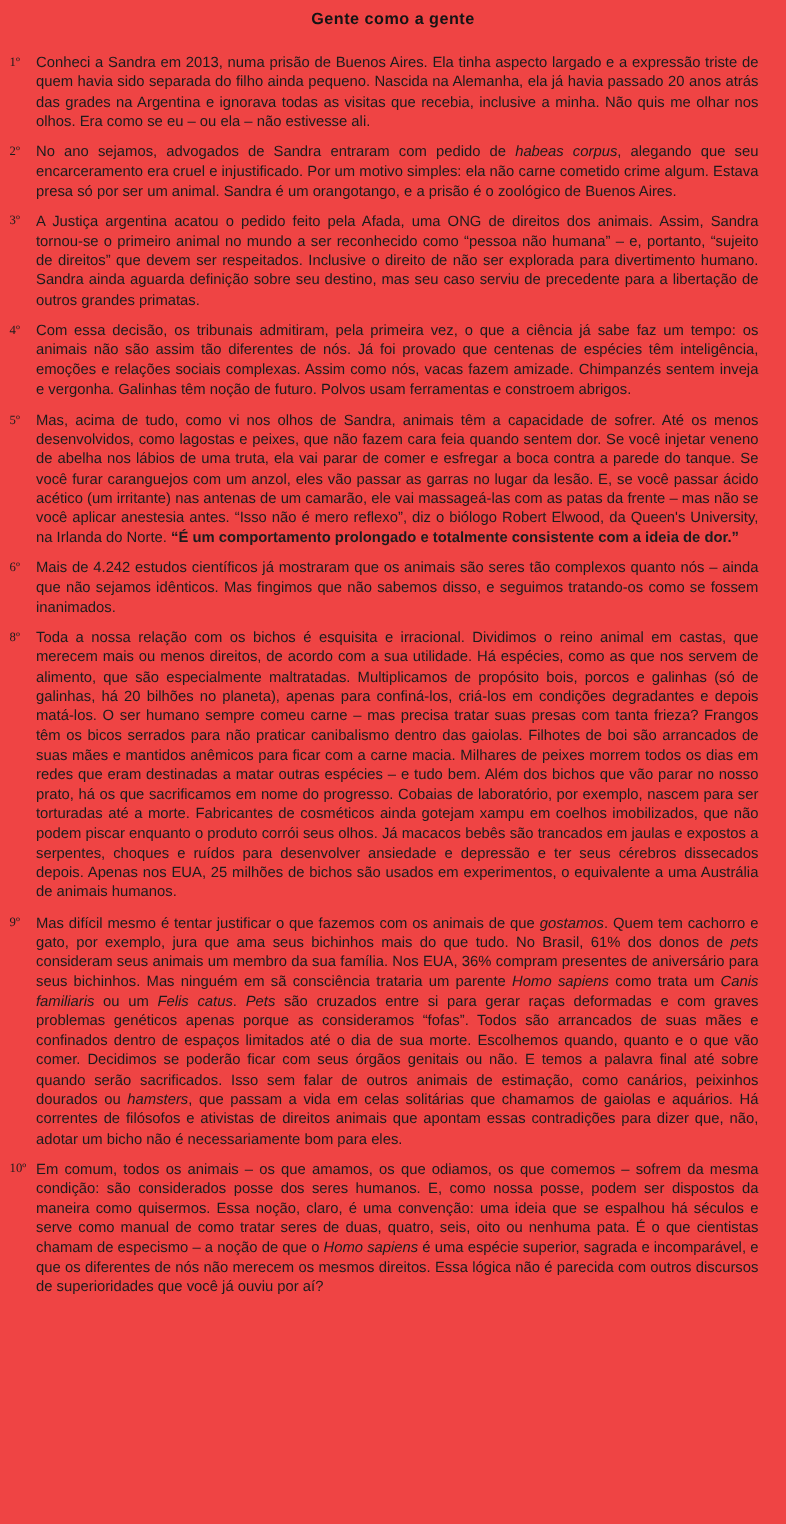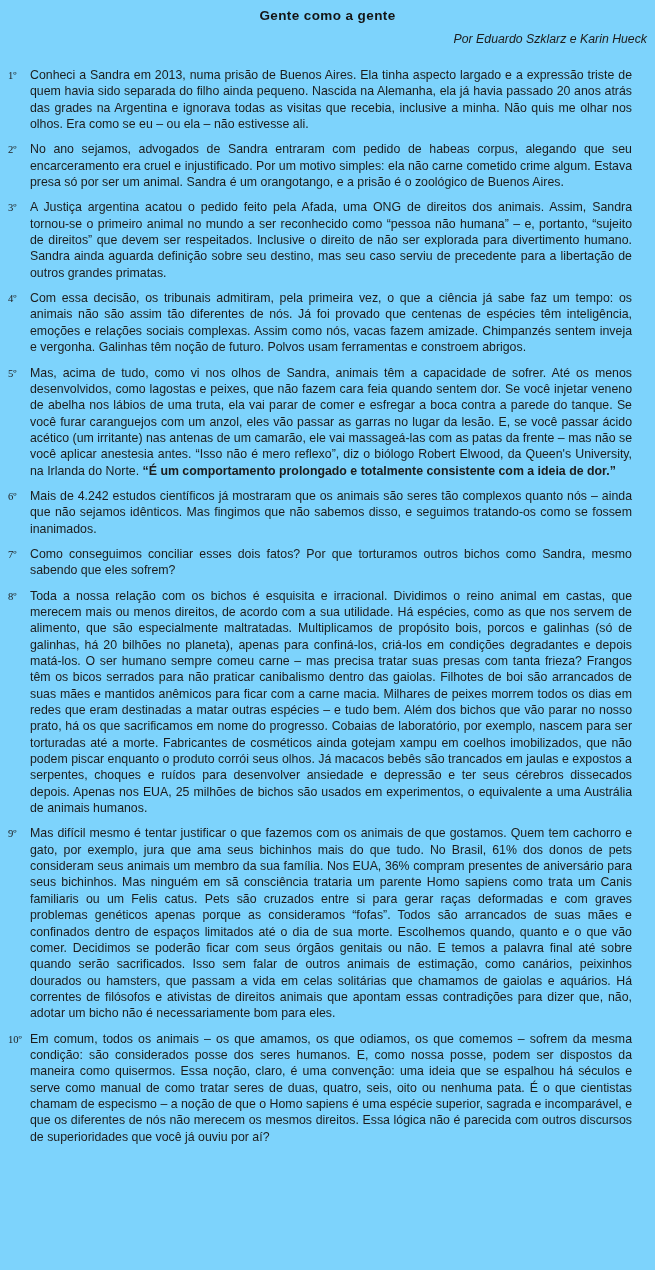--- a/index.html
+++ b/index.html
@@ -4,21 +4,21 @@
 <style>
   html, body {
     margin: 0;
     padding: 0;
     background: #ffffff;
   }
   .page {
     width: 655px;
     height: 1270px;
     box-sizing: border-box;
-    background: #7dd3fc;
+    background: #ef4444;
     color: #1c1c1c;
     font-family: "Liberation Sans", sans-serif;
     padding: 6px 0 0 0;
     overflow: hidden;
   }
   .doc-title {
     text-align: center;
     font-weight: bold;
     font-size: 13.5px;
     letter-spacing: 0.4px;
@@ -52,37 +52,36 @@
     font-family: Liberation Serif, serif;
   }
   .para-body {
     flex: 1 1 auto;
     font-size: 12.35px;
     line-height: 16.35px;
     text-align: justify;
     padding-right: 23px;
     color: #1c1c1c;
   }
-  .it { }
+  .it { font-style: italic; }
   .b  { font-weight: bold; }
   .citation {
     margin: 15px 7px 0 5px;
     font-size: 12.1px;
     line-height: 16.3px;
     text-align: justify;
     color: #1c1c1c;
   }
 </style>
 </head>
 <body>
 
 <div class="page">
   <div class="doc-title">Gente como a gente</div>
 
-  <div class="doc-byline">Por Eduardo Szklarz e Karin Hueck</div>
 
   <div class="paragraphs" id="paragraphs-container">
       <div class="para">
         <div class="para-num">1º</div>
         <div class="para-body"><span>Conheci a Sandra em 2013, numa prisão de Buenos Aires. Ela tinha aspecto largado e a expressão triste de quem havia sido separada do filho ainda pequeno. Nascida na Alemanha, ela já havia passado 20 anos atrás das grades na Argentina e ignorava todas as visitas que recebia, inclusive a minha. Não quis me olhar nos olhos. Era como se eu – ou ela – não estivesse ali.</span></div>
       </div>
       <div class="para">
         <div class="para-num">2º</div>
         <div class="para-body"><span>No ano sejamos, advogados de Sandra entraram com pedido de </span><span class="it">habeas corpus</span><span>, alegando que seu encarceramento era cruel e injustificado. Por um motivo simples: ela não carne cometido crime algum. Estava presa só por ser um animal. Sandra é um orangotango, e a prisão é o zoológico de Buenos Aires.</span></div>
       </div>
@@ -96,24 +95,20 @@
       </div>
       <div class="para">
         <div class="para-num">5º</div>
         <div class="para-body"><span>Mas, acima de tudo, como vi nos olhos de Sandra, animais têm a capacidade de sofrer. Até os menos desenvolvidos, como lagostas e peixes, que não fazem cara feia quando sentem dor. Se você injetar veneno de abelha nos lábios de uma truta, ela vai parar de comer e esfregar a boca contra a parede do tanque. Se você furar caranguejos com um anzol, eles vão passar as garras no lugar da lesão. E, se você passar ácido acético (um irritante) nas antenas de um camarão, ele vai massageá-las com as patas da frente – mas não se você aplicar anestesia antes. “Isso não é mero reflexo”, diz o biólogo Robert Elwood, da Queen's University, na Irlanda do Norte. </span><span class="b">“É um comportamento prolongado e totalmente consistente com a ideia de dor.”</span></div>
       </div>
       <div class="para">
         <div class="para-num">6º</div>
         <div class="para-body"><span>Mais de 4.242 estudos científicos já mostraram que os animais são seres tão complexos quanto nós – ainda que não sejamos idênticos. Mas fingimos que não sabemos disso, e seguimos tratando-os como se fossem inanimados.</span></div>
       </div>
       <div class="para">
-        <div class="para-num">7º</div>
-        <div class="para-body"><span>Como conseguimos conciliar esses dois fatos? Por que torturamos outros bichos como Sandra, mesmo sabendo que eles sofrem?</span></div>
-      </div>
-      <div class="para">
         <div class="para-num">8º</div>
         <div class="para-body"><span>Toda a nossa relação com os bichos é esquisita e irracional. Dividimos o reino animal em castas, que merecem mais ou menos direitos, de acordo com a sua utilidade. Há espécies, como as que nos servem de alimento, que são especialmente maltratadas. Multiplicamos de propósito bois, porcos e galinhas (só de galinhas, há 20 bilhões no planeta), apenas para confiná-los, criá-los em condições degradantes e depois matá-los. O ser humano sempre comeu carne – mas precisa tratar suas presas com tanta frieza? Frangos têm os bicos serrados para não praticar canibalismo dentro das gaiolas. Filhotes de boi são arrancados de suas mães e mantidos anêmicos para ficar com a carne macia. Milhares de peixes morrem todos os dias em redes que eram destinadas a matar outras espécies – e tudo bem. Além dos bichos que vão parar no nosso prato, há os que sacrificamos em nome do progresso. Cobaias de laboratório, por exemplo, nascem para ser torturadas até a morte. Fabricantes de cosméticos ainda gotejam xampu em coelhos imobilizados, que não podem piscar enquanto o produto corrói seus olhos. Já macacos bebês são trancados em jaulas e expostos a serpentes, choques e ruídos para desenvolver ansiedade e depressão e ter seus cérebros dissecados depois. Apenas nos EUA, 25 milhões de bichos são usados em experimentos, o equivalente a uma Austrália de animais humanos.</span></div>
       </div>
       <div class="para">
         <div class="para-num">9º</div>
         <div class="para-body"><span>Mas difícil mesmo é tentar justificar o que fazemos com os animais de que </span><span class="it">gostamos</span><span>. Quem tem cachorro e gato, por exemplo, jura que ama seus bichinhos mais do que tudo. No Brasil, 61% dos donos de </span><span class="it">pets</span><span> consideram seus animais um membro da sua família. Nos EUA, 36% compram presentes de aniversário para seus bichinhos. Mas ninguém em sã consciência trataria um parente </span><span class="it">Homo sapiens</span><span> como trata um </span><span class="it">Canis familiaris</span><span> ou um </span><span class="it">Felis catus</span><span>. </span><span class="it">Pets</span><span> são cruzados entre si para gerar raças deformadas e com graves problemas genéticos apenas porque as consideramos “fofas”. Todos são arrancados de suas mães e confinados dentro de espaços limitados até o dia de sua morte. Escolhemos quando, quanto e o que vão comer. Decidimos se poderão ficar com seus órgãos genitais ou não. E temos a palavra final até sobre quando serão sacrificados. Isso sem falar de outros animais de estimação, como canários, peixinhos dourados ou </span><span class="it">hamsters</span><span>, que passam a vida em celas solitárias que chamamos de gaiolas e aquários.  Há correntes de filósofos e ativistas de direitos animais que apontam essas contradições para dizer que, não, adotar um bicho não é necessariamente bom para eles.</span></div>
       </div>
       <div class="para">
         <div class="para-num">10º</div>
         <div class="para-body"><span>Em comum, todos os animais – os que amamos, os que odiamos, os que comemos – sofrem da mesma condição: são considerados posse dos seres humanos. E, como nossa posse, podem ser dispostos da maneira como quisermos. Essa noção, claro, é uma convenção: uma ideia que se espalhou há séculos e serve como manual de como tratar seres de duas, quatro, seis, oito ou nenhuma pata. É o que cientistas chamam de especismo – a noção de que o </span><span class="it">Homo sapiens</span><span> é uma espécie superior, sagrada e incomparável, e que os diferentes de nós não merecem os mesmos direitos. Essa lógica não é parecida com outros discursos de superioridades que você já ouviu por aí?</span></div>

